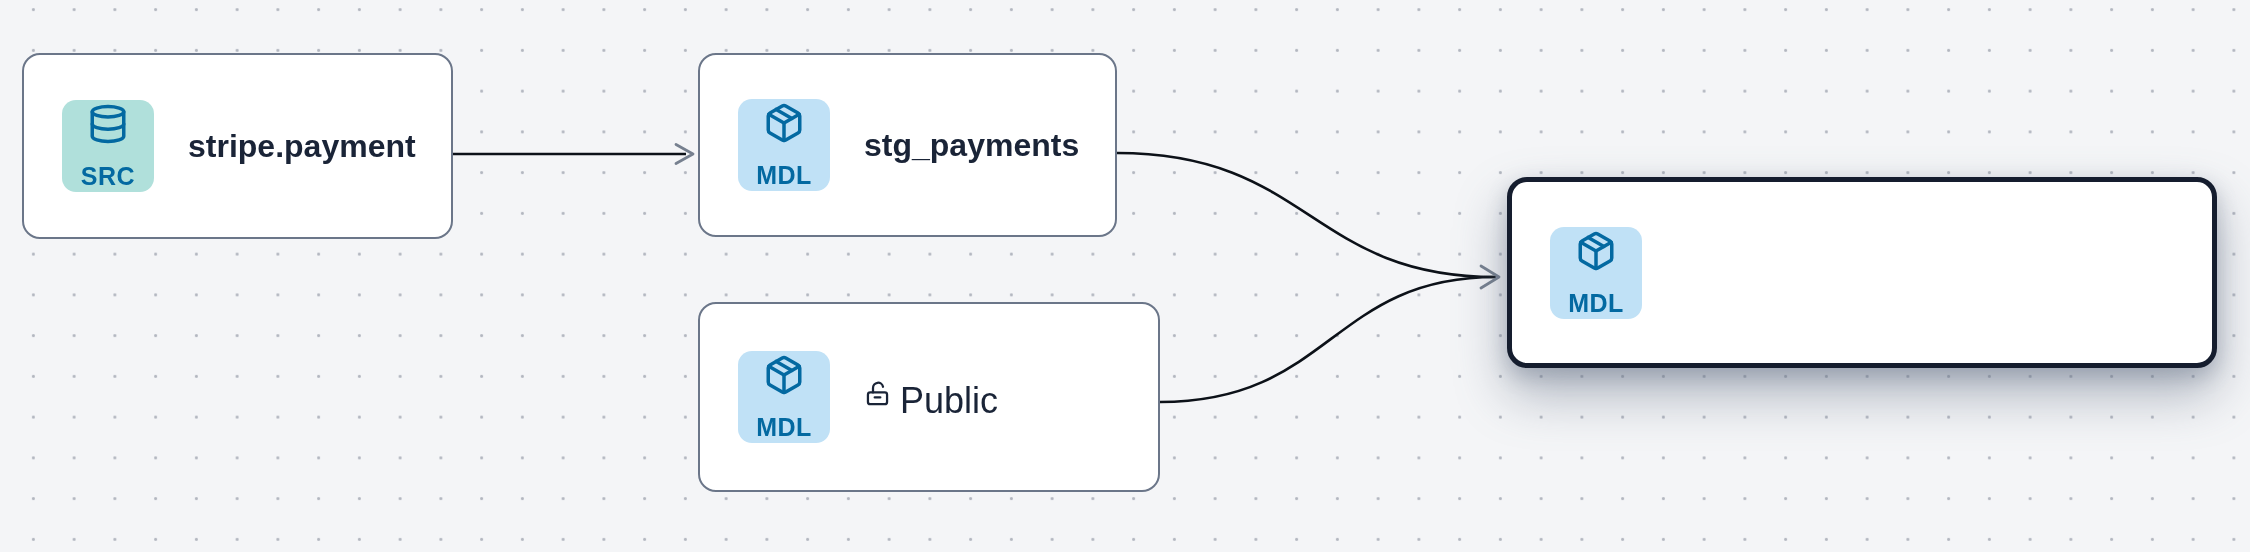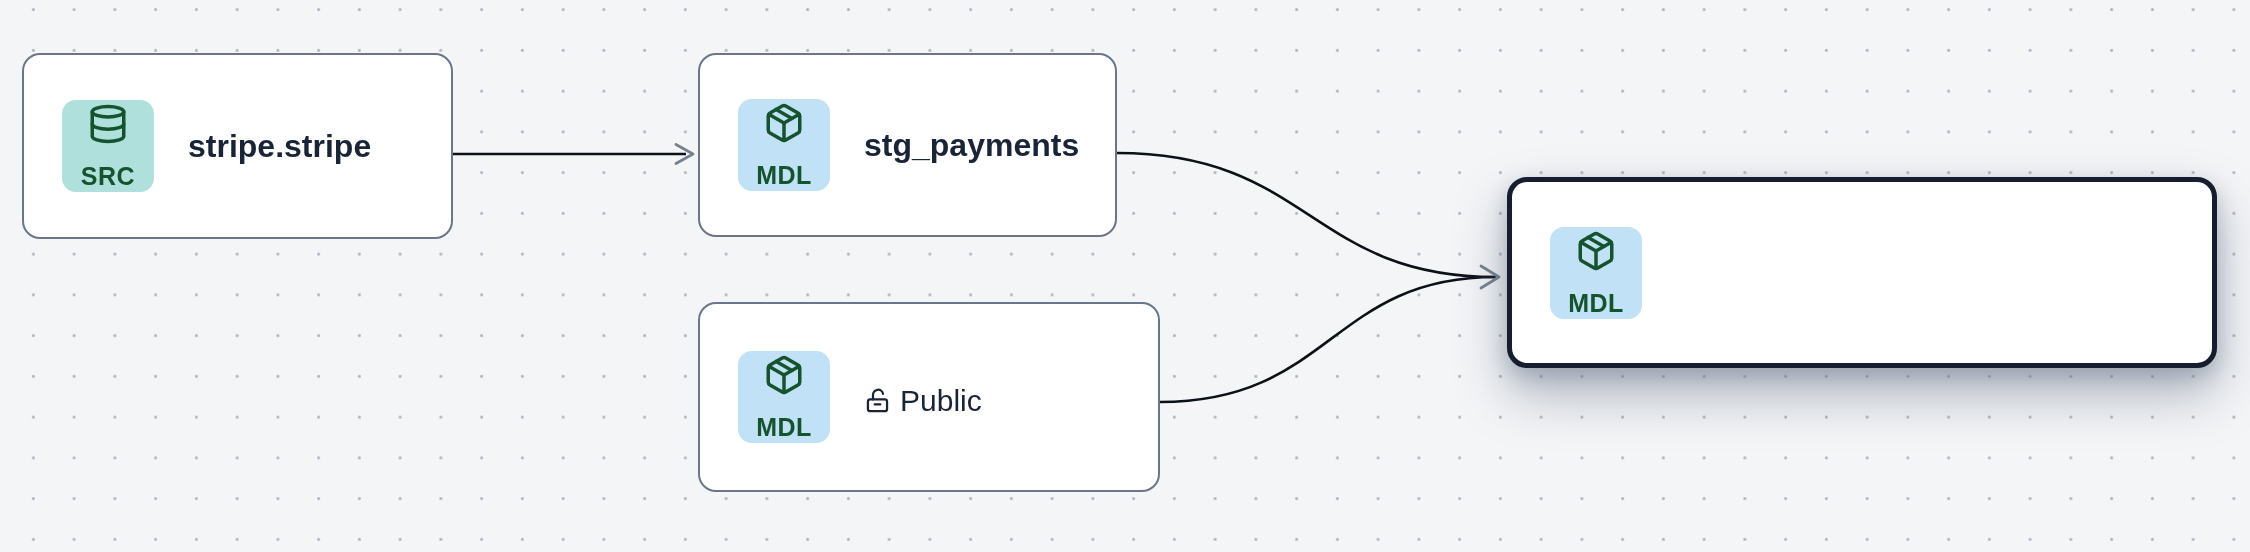--- a/index.html
+++ b/index.html
@@ -30,30 +30,30 @@
     border:5px solid #151d2e;
     border-radius:20px;
     box-shadow:0 26px 52px rgba(96,108,130,0.48),0 8px 20px rgba(96,108,130,0.32);
   }
   .badge{
     flex:none;
     width:92px;height:92px;
     border-radius:14px;
     display:flex;flex-direction:column;align-items:center;justify-content:center;
     gap:19px;
-    color:#14532d;
+    color:#0369a1;
     margin-right:34px;
   }
   .badge-src{background:#b0e0db;}
   .badge-mdl{background:#c0e1f6;text-align:right;}
   .badge svg{width:42px;height:42px;display:block;}
   .badge-label{font-size:25px;font-weight:600;line-height:1;letter-spacing:0.5px;}
   .text-col{display:flex;flex-direction:column;justify-content:center;}
   .title{font-size:32px;font-weight:600;color:#1a2437;white-space:nowrap;line-height:1.15;}
-  .subtitle{display:flex;align-items:center;gap:9px;font-size:30px;font-weight:400;color:#1a2437;margin-top:7px;}
+  .subtitle{display:flex;gap:9px;font-size:36px;font-weight:400;color:#1a2437;margin-top:7px;}
   .subtitle svg{width:27px;height:27px;flex:none;}
 </style>
 </head>
 <body>
 
 <div class="canvas">
 
   <svg class="edges" viewBox="0 0 2250 552" xmlns="http://www.w3.org/2000/svg">
     <path class="edge" d="M 453 154 H 686"></path>
     <polyline class="arrowhead" points="676,144.5 693,154 676,163.5"></polyline>
@@ -65,21 +65,21 @@
   <div class="node" style="left:22px;top:53px;width:431px;height:186px;">
     <div class="badge badge-src">
       <svg viewBox="0 0 24 24" fill="none" stroke="currentColor" stroke-width="2" stroke-linecap="round" stroke-linejoin="round">
         <ellipse cx="12" cy="5" rx="9" ry="3"></ellipse>
         <path d="M3 5v14a9 3 0 0 0 18 0V5"></path>
         <path d="M3 12a9 3 0 0 0 18 0"></path>
       </svg>
       <span class="badge-label">SRC</span>
     </div>
     <div class="text-col">
-      <span class="title">stripe.stripe</span>
+      <span class="title">stripe.payment</span>
     </div>
   </div>
 
   <div class="node" style="left:698px;top:53px;width:419px;height:184px;">
     <div class="badge badge-mdl">
       <svg viewBox="0 0 24 24" fill="none" stroke="currentColor" stroke-width="2" stroke-linecap="round" stroke-linejoin="round">
         <path d="M16.5 9.4 7.55 4.24"></path>
         <path d="M21 16V8a2 2 0 0 0-1-1.73l-7-4a2 2 0 0 0-2 0l-7 4A2 2 0 0 0 3 8v8a2 2 0 0 0 1 1.73l7 4a2 2 0 0 0 2 0l7-4A2 2 0 0 0 21 16z"></path>
         <polyline points="3.29 7 12 12 20.71 7"></polyline>
         <line x1="12" y1="22" x2="12" y2="12"></line>

